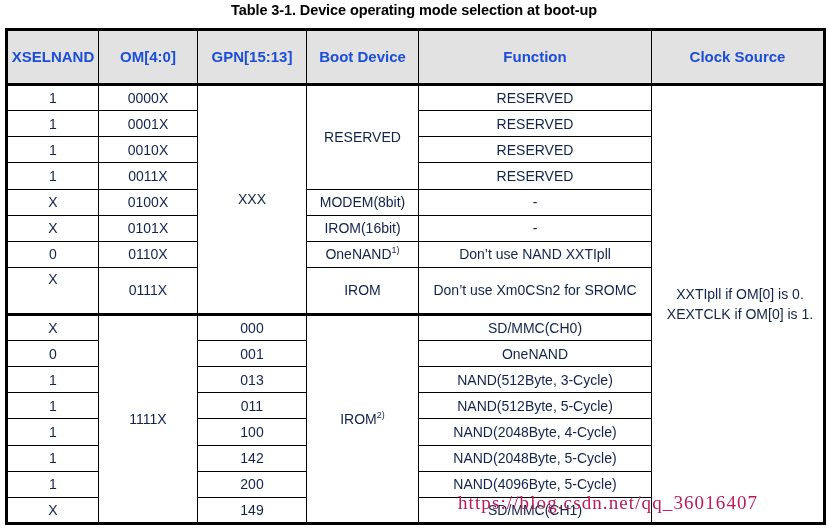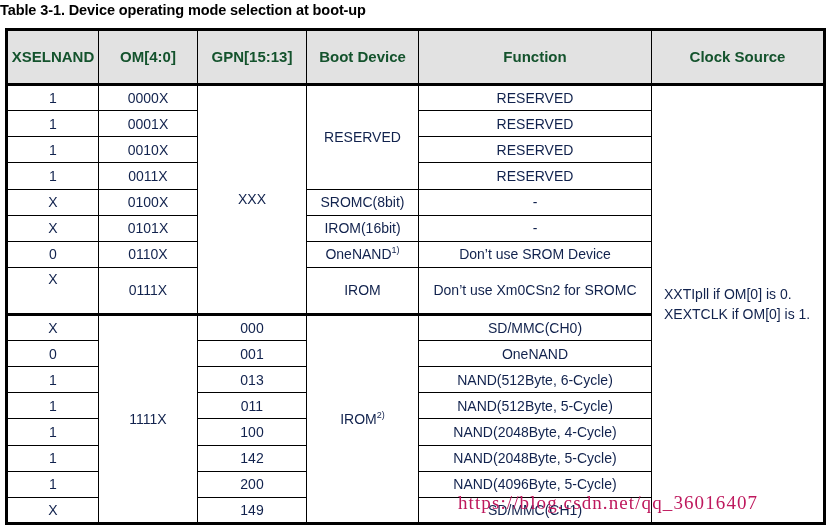--- a/index.html
+++ b/index.html
@@ -14,21 +14,21 @@
     overflow: hidden;
     font-family: "Liberation Sans", sans-serif;
     color: #000000;
   }
 
   #table-caption {
     position: absolute;
     top: 2px;
     left: 0;
     width: 828px;
-    text-align: left;
+    text-align: center;
     font-size: 14.5px;
     font-weight: bold;
     letter-spacing: -0.1px;
     color: #000000;
   }
 
   #boot-mode-table-wrap {
     position: absolute;
     left: 5px;
     top: 28px;
@@ -53,21 +53,21 @@
     font-weight: normal;
     padding: 0 3px;
     line-height: 1.15;
     color: #11224d;
   }
 
   table.boot-table thead th {
     background: #e2e2e2;
     font-weight: bold;
     font-size: 15px;
-    color: #14532d;
+    color: #1d4ed8;
     border-bottom: 3px solid #000000;
     height: 52px;
   }
 
   
   col.c-xselnand { width: 92px; }
   col.c-om       { width: 99px; }
   col.c-gpn      { width: 109px; }
   col.c-boot     { width: 112px; }
   col.c-func     { width: 233px; }
@@ -77,21 +77,21 @@
   td.vspan { vertical-align: middle; }
 
   .sup {
     font-size: 9px;
     vertical-align: super;
     line-height: 0;
   }
 
   .clock-text {
     display: block;
-    text-align: left;
+    text-align: center;
     padding-left: 9px;
     padding-right: 4px;
     font-size: 14px;
     line-height: 1.45;
   }
 
   #watermark {
     position: absolute;
     left: 458px;
     top: 492px;
@@ -151,34 +151,34 @@
         <td>RESERVED</td>
       </tr>
       <tr style="height:25px;">
         <td>1</td>
         <td>0011X</td>
         <td>RESERVED</td>
       </tr>
       <tr style="height:25px;">
         <td>X</td>
         <td>0100X</td>
-        <td>SROMC(8bit)</td>
+        <td>MODEM(8bit)</td>
         <td>-</td>
       </tr>
       <tr style="height:25px;">
         <td>X</td>
         <td>0101X</td>
         <td>IROM(16bit)</td>
         <td>-</td>
       </tr>
       <tr style="height:25px;">
         <td>0</td>
         <td>0110X</td>
         <td><span>OneNAND</span><span class="sup">1)</span></td>
-        <td>Don’t use SROM Device</td>
+        <td>Don’t use NAND XXTIpll</td>
       </tr>
       <tr style="height:45px;">
         <td style="vertical-align:top;padding-top:3px;">X</td>
         <td>0111X</td>
         <td>IROM</td>
         <td>Don’t use Xm0CSn2 for SROMC</td>
       </tr>
 
       <tr class="group-top" style="height:25px;">
         <td>X</td>
@@ -188,21 +188,21 @@
         <td>SD/MMC(CH0)</td>
       </tr>
       <tr style="height:25px;">
         <td>0</td>
         <td>001</td>
         <td>OneNAND</td>
       </tr>
       <tr style="height:25px;">
         <td>1</td>
         <td>013</td>
-        <td>NAND(512Byte, 6-Cycle)</td>
+        <td>NAND(512Byte, 3-Cycle)</td>
       </tr>
       <tr style="height:25px;">
         <td>1</td>
         <td>011</td>
         <td>NAND(512Byte, 5-Cycle)</td>
       </tr>
       <tr style="height:25px;">
         <td>1</td>
         <td>100</td>
         <td>NAND(2048Byte, 4-Cycle)</td>

